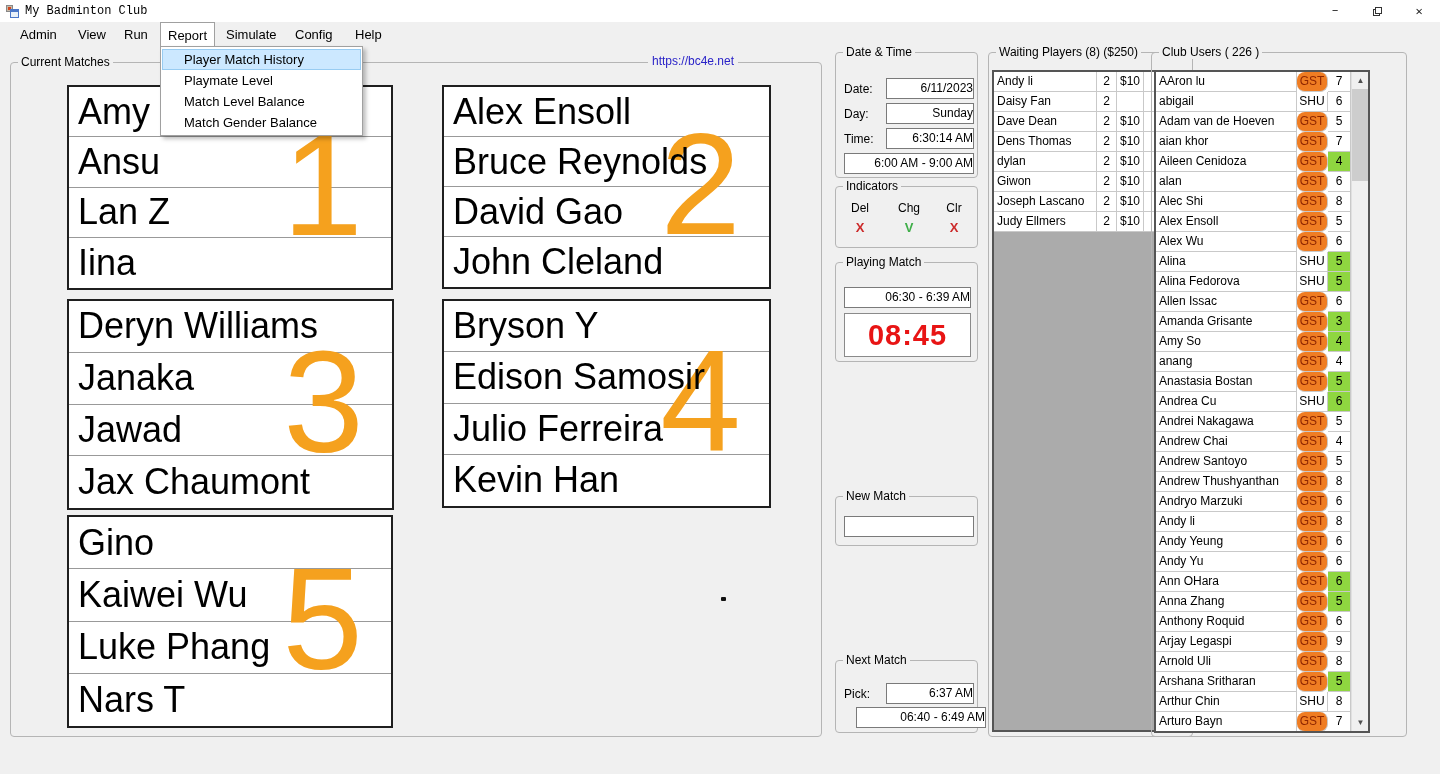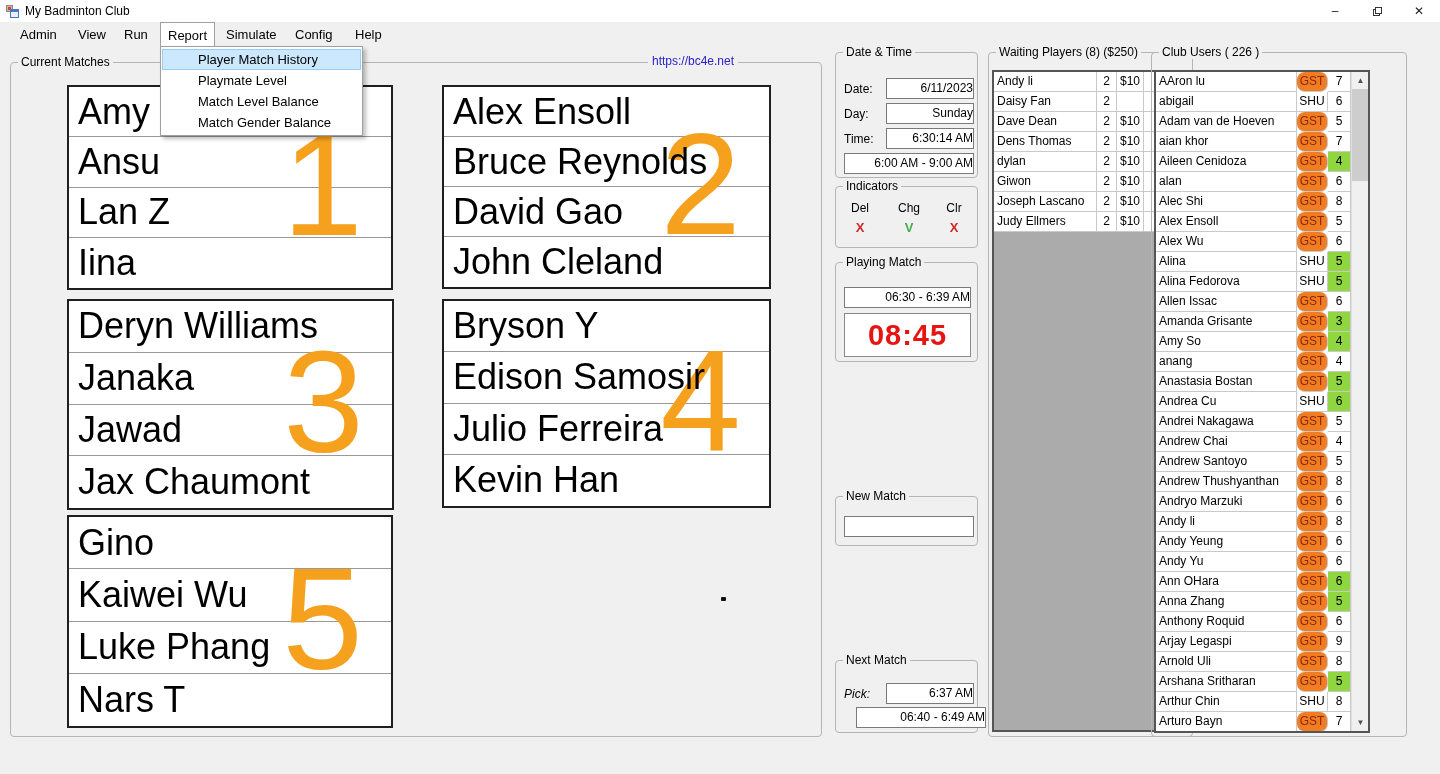--- a/index.html
+++ b/index.html
@@ -5,38 +5,38 @@
   * { box-sizing: border-box; margin: 0; padding: 0; }
   html,body { width:1440px; height:774px; }
   body {
     position: relative;
     background: #f0f0f0;
     font-family: "Liberation Sans", sans-serif;
     color: #000;
     overflow: hidden;
   }
   
-  .titlebar { position:absolute; left:0; top:0; width:1440px; height:22px; background:#ffffff; display:flex; align-items:center; }
+  .titlebar { position:absolute; left:0; top:0; width:1440px; height:22px; background:#ffffff; display:flex; align-items:center;font-family:Liberation Mono, monospace; }
   .app-icon { position:relative; width:13px; height:13px; margin-left:6px; }
   .app-icon .sq1 { position:absolute; left:0; top:0; width:7px; height:7px; background:#c8baa8; border:1px solid #888; }
   .app-icon .sq1 i { position:absolute; left:1px; top:1px; width:3px; height:3px; background:#d14820; display:block; }
   .app-icon .sq2 { position:absolute; right:0; bottom:0; width:9px; height:9px; background:#e8f0f8; border:1px solid #4a76c7; }
   .app-icon .sq2 i { position:absolute; left:0; top:0; right:0; height:2px; background:#4a76c7; display:block; }
   .title-text { font-size:12px; margin-left:6px; }
   .win-controls { position:absolute; right:0; top:0; height:22px; display:flex; }
   .win-btn { width:42px; height:22px; display:flex; align-items:center; justify-content:center; font-size:12px; color:#222; }
   .restore-glyph { position:relative; width:9px; height:9px; }
   .restore-glyph .b { position:absolute; left:0; bottom:0; width:7px; height:7px; border:1px solid #333; background:#fff; }
   .restore-glyph .f { position:absolute; right:0; top:0; width:7px; height:7px; border:1px solid #333; background:#fff; }
   
   .menubar { position:absolute; left:0; top:22px; width:1440px; height:25px; background:#f0f0f0; font-size:13px; }
   .mi { position:absolute; top:0; height:25px; line-height:25px; padding:0 7px; }
   .mi.open { background:#fff; border:1px solid #a0a0a0; border-bottom:none; height:25px; }
   .dropdown { position:absolute; left:160px; top:46px; width:203px; background:#fff; border:1px solid #a0a0a0; padding:2px 1px; box-shadow:3px 3px 4px rgba(0,0,0,0.25); z-index:60; }
-  .dd-item { height:21px; line-height:20px; padding-left:35px; font-size:13px; border:1px solid transparent; }
+  .dd-item { height:21px; line-height:20px; padding-left:21px; font-size:13px; border:1px solid transparent; }
   .dd-item.selected { background:#cce8ff; border:1px solid #98ccf2; }
   
   .groupbox { position:absolute; border:1px solid #b5b5b5; border-radius:4px; }
   .gb-label { position:absolute; top:-8px; left:7px; background:#f0f0f0; padding:0 3px; font-size:12px; white-space:nowrap; }
   
   .court { position:absolute; background:#fff; border:2px solid #1f1f1f; }
   .court-row { position:relative; height:25%; display:flex; align-items:center; padding-left:9px; font-size:36px; border-bottom:1px solid #999; }
   .court-row:last-child { border-bottom:none; }
   .court-row span { position:relative; z-index:2; white-space:nowrap; }
   .court-number { position:absolute; z-index:1; right:28px; top:50%; transform:translateY(-52%); font-size:145px; line-height:1; color:#f5a11e; }
@@ -232,21 +232,21 @@
   </div>
 </div>
 
 <div class="groupbox" style="left:835px; top:496px; width:143px; height:50px;">
   <div class="gb-label">New Match</div>
   <div class="tbox" style="left:8px; top:19px; width:130px;"></div>
 </div>
 
 <div class="groupbox" style="left:835px; top:660px; width:143px; height:73px;">
   <div class="gb-label">Next Match</div>
-  <div class="flabel" style="left:8px; top:26px;font-style:italic;">Pick:</div>
+  <div class="flabel" style="left:8px; top:26px;">Pick:</div>
   <div class="tbox" style="left:50px; top:22px; width:88px;">6:37 AM</div>
   <div class="tbox" style="left:20px; top:46px; width:130px;">06:40 - 6:49 AM</div>
 </div>
 
 <div class="groupbox" style="left:988px; top:52px; width:205px; height:685px;">
   <div class="gb-label">Waiting Players (8) ($250)</div>
   <div class="wtable">
       <div class="wrow">
         <div class="wcell wc-name">Andy li</div>
         <div class="wcell wc-qty">2</div>

